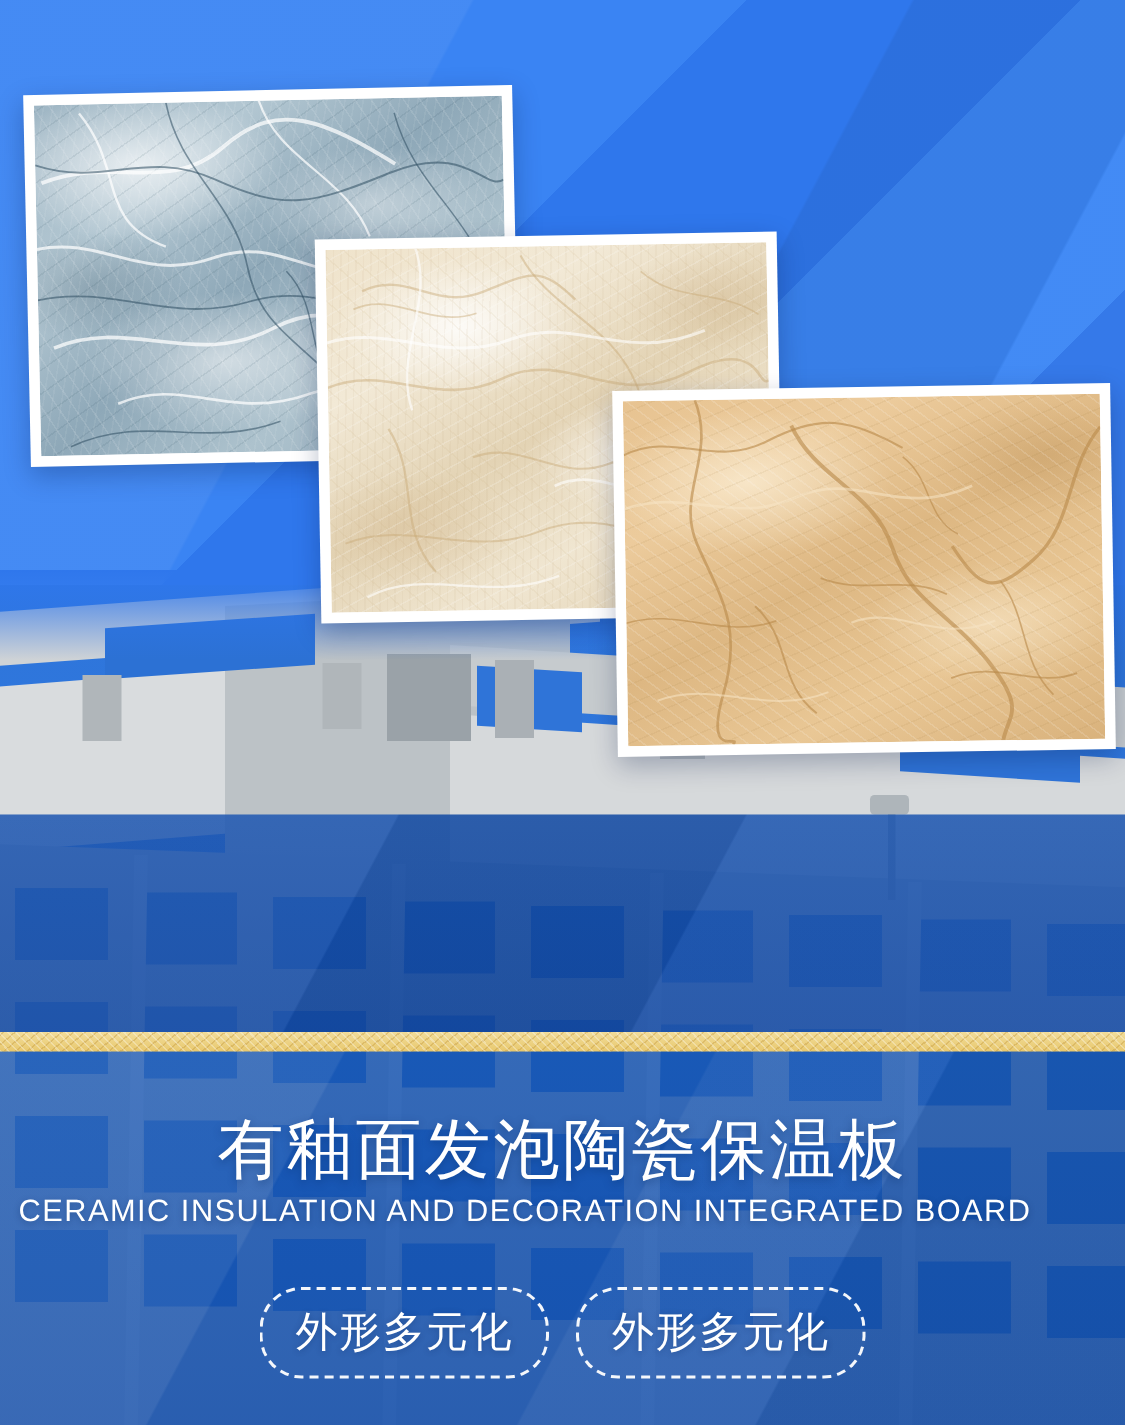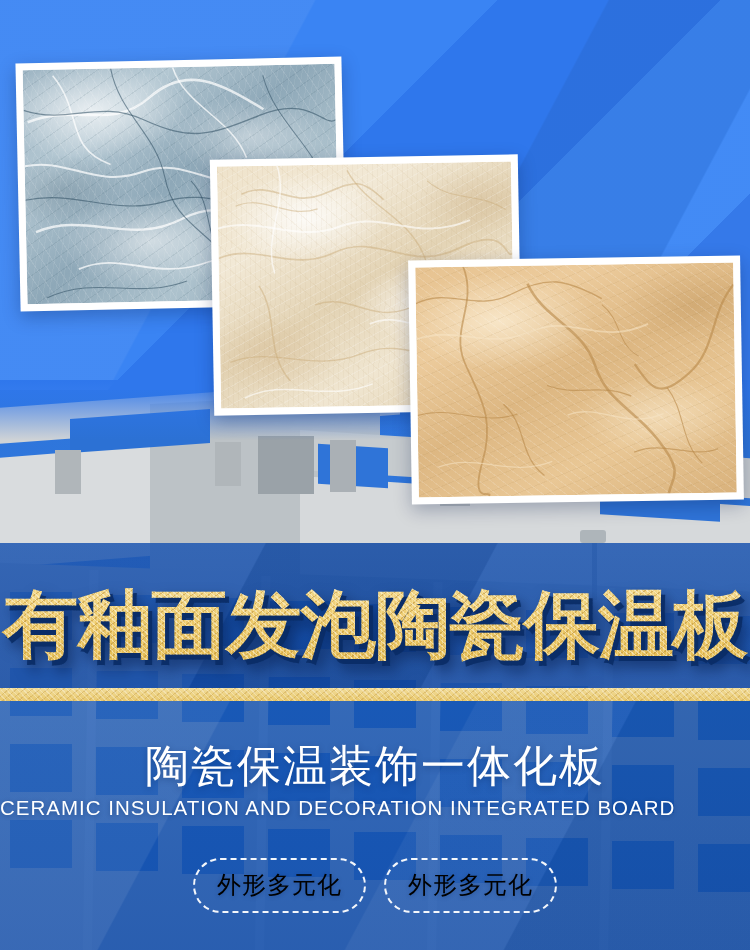--- a/index.html
+++ b/index.html
@@ -195,38 +195,38 @@
   }
 
   
   .sub-cn{
     position:absolute;left:0;top:737px;width:750px;text-align:center;
     font-family:"DejaVu Sans","Liberation Sans",sans-serif;
     font-size:44px;font-weight:300;color:#ffffff;letter-spacing:2px;
     text-shadow:0 2px 6px rgba(6,34,84,0.35);
   }
   .sub-en{
-    position:absolute;left:0;top:796px;width:700px;text-align:left;
+    position:absolute;left:0;top:796px;width:700px;text-align:center;
     font-family:"Liberation Sans","DejaVu Sans",sans-serif;
     font-size:20.5px;font-weight:400;color:#ffffff;letter-spacing:1.0px;
     text-shadow:0 1px 4px rgba(6,34,84,0.35);
   }
 
   
   .tags{
     position:absolute;left:0;top:858px;width:750px;
     display:flex;justify-content:center;align-items:center;gap:18px;
   }
   .tag{
     border:2px dashed rgba(255,255,255,0.95);
     border-radius:28px;
     padding:9px 22px 10px;
-    color:#000000;
+    color:#ffffff;
     font-family:"DejaVu Sans","Liberation Sans",sans-serif;
-    font-size:24px;font-weight:400;letter-spacing:1px;
+    font-size:28px;font-weight:400;letter-spacing:1px;
     white-space:nowrap;
     text-shadow:0 1px 4px rgba(6,34,84,0.3);
     background:rgba(255,255,255,0.02);
   }
 </style>
 </head>
 <body>
 
 <div class="poster">
 
@@ -386,27 +386,24 @@
           <g fill="none" stroke="#f7e6c6" stroke-opacity="0.55">
             <path d="M0 72 C40 58, 72 84, 114 66 S182 82, 232 60" stroke-width="1.8"></path>
             <path d="M150 150 C182 138, 206 166, 246 150" stroke-width="1.4"></path>
             <path d="M20 200 C58 186, 92 212, 134 196" stroke-width="1.3"></path>
           </g>
         </svg>
       </div>
     </div>
   </div>
 
-  <div class="title-band">
-    <div class="main-title">有釉面发泡陶瓷保温板</div>
-  </div>
 
   <div class="gold-bar"></div>
 
-  <div class="sub-cn">陶瓷保温装饰一体化板</div>
+  <div class="sub-cn">有釉面发泡陶瓷保温板</div>
   <div class="sub-en">CERAMIC INSULATION AND DECORATION INTEGRATED BOARD</div>
 
   <div class="tags">
     <div class="tag">外形多元化</div>
     <div class="tag">外形多元化</div>
   </div>
 
 </div>
 
 </body></html>

